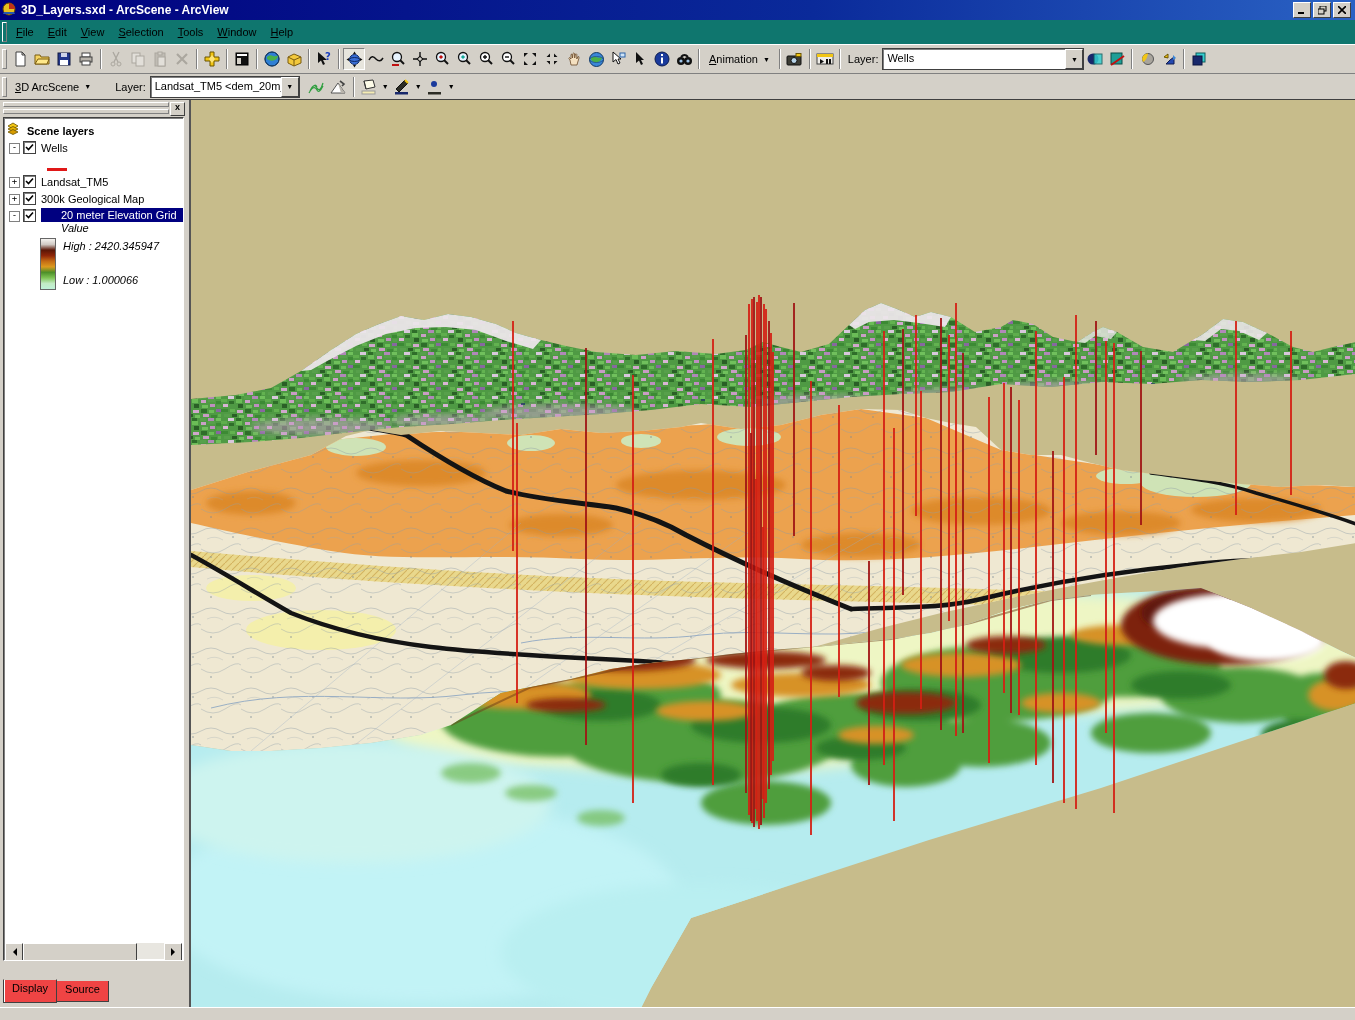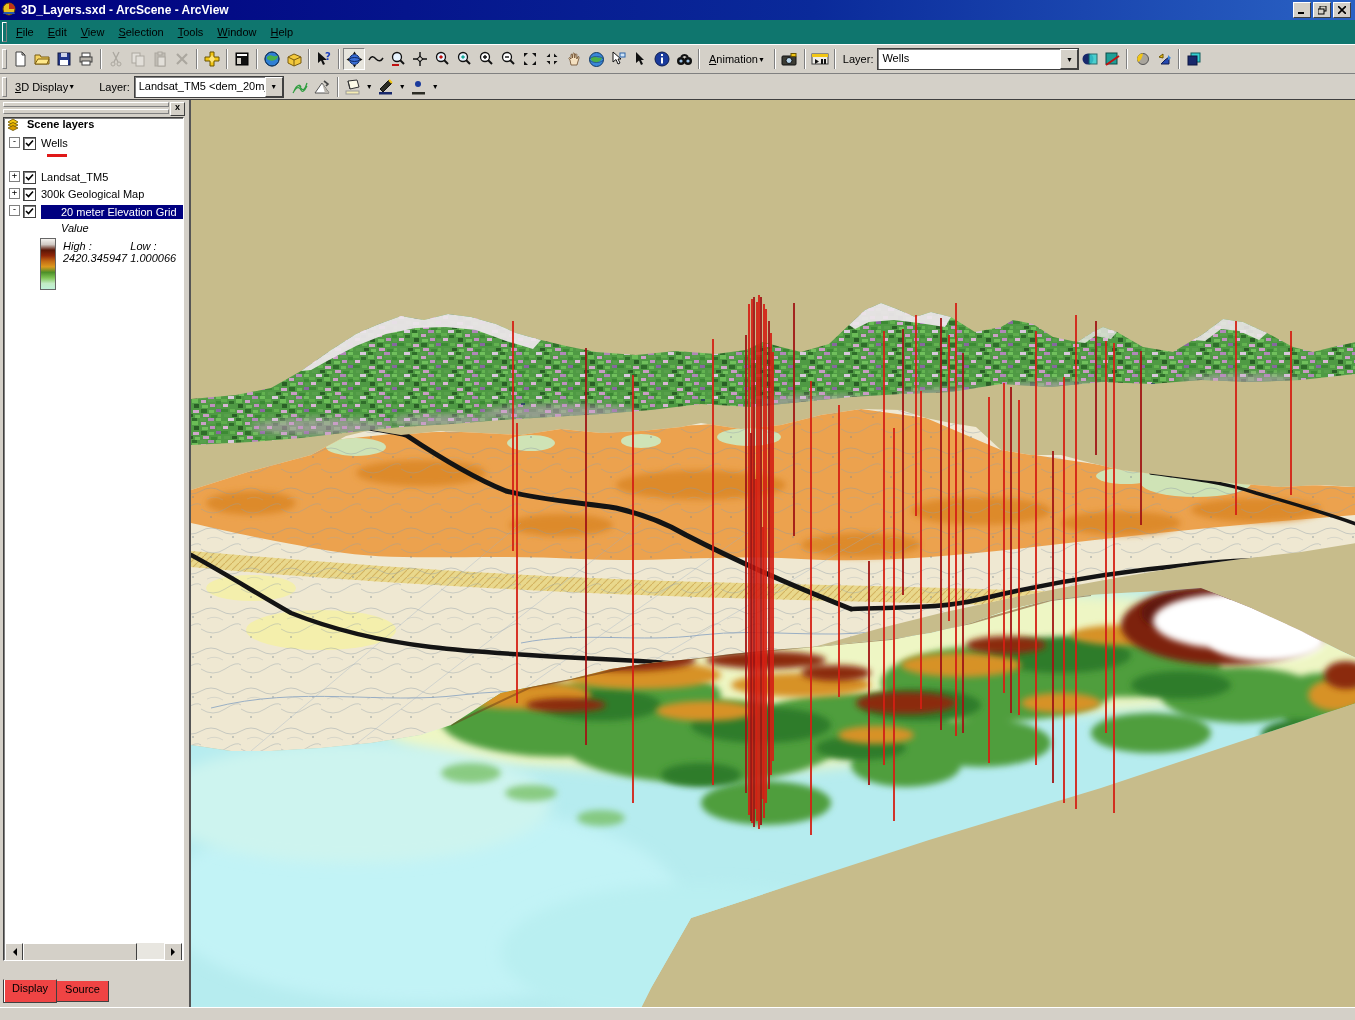--- a/index.html
+++ b/index.html
@@ -23,53 +23,53 @@
   .vgrip{width:3px;height:18px;border:1px solid;border-color:#fff #808080 #808080 #fff;margin:0 2px 0 2px;}
 
   
   .toolbar{background:#d4d0c8;display:flex;align-items:center;border-bottom:1px solid #808080;}
   #tb1{height:28px;}
   #tb2{height:25px;border-bottom:1px solid #404040;}
   .tbbtn{width:22px;height:22px;display:flex;align-items:center;justify-content:center;flex:none;}
   .tbbtn.pressed{border:1px solid;border-color:#808080 #fff #fff #808080;background:#e7e5dd;width:20px;height:20px;}
   .tbbtn.disabled{opacity:.55;}
   .sep{width:0;height:20px;border-left:1px solid #808080;border-right:1px solid #fff;margin:0 3px;flex:none;}
-  .tbtext{padding:2px 6px;display:flex;align-items:center;white-space:nowrap;}
+  .tbtext{padding:2px 6px;display:flex;align-items:center;gap:5px;white-space:nowrap;}
   .dd-arrow{font-size:7px;line-height:7px;}
   .combo{display:flex;height:20px;background:#fff;border:1px solid #404040;box-shadow:inset 1px 1px 0 #808080;
          align-items:stretch;flex:none;}
   .combo .txt{padding:3px 4px 0 4px;white-space:nowrap;overflow:hidden;font-size:11px;}
   .combo .dd{width:16px;background:#d4d0c8;border:1px solid;border-color:#fff #404040 #404040 #fff;
              display:flex;align-items:center;justify-content:center;font-size:7px;flex:none;}
   .lbl-plain{padding:0 4px;white-space:nowrap;}
   .ddbtn{width:11px;height:22px;display:flex;align-items:center;justify-content:center;font-size:7px;}
 
   
   #content{position:relative;height:907px;background:#d4d0c8;}
   #toc{position:absolute;left:0;top:0;width:189px;height:100%;background:#d4d0c8;}
   .toc-grip{position:absolute;left:3px;right:4px;top:2px;height:12px;}
   .toc-grip .ridge{height:3px;border:1px solid;border-color:#fff #808080 #808080 #fff;margin-bottom:2px;margin-right:16px;}
   .toc-close{position:absolute;right:0;top:0;width:13px;height:12px;background:#d4d0c8;
              border:1px solid;border-color:#fff #404040 #404040 #fff;font-size:9px;line-height:9px;
              text-align:center;font-weight:bold;}
   .toc-body{position:absolute;left:3px;right:5px;top:17px;bottom:46px;background:#fff;
             border:1px solid;border-color:#404040 #fff #fff #404040;box-shadow:inset 1px 1px 0 #808080;overflow:hidden;}
-  .trow{display:flex;align-items:flex-start;height:17px;padding-left:3px;white-space:nowrap;}
+  .trow{display:flex;align-items:flex-end;height:17px;padding-left:3px;white-space:nowrap;}
   .toc-head{font-weight:bold;height:19px;}
   .expander{width:9px;height:9px;border:1px solid #808080;background:#fff;font-size:9px;line-height:7px;
             text-align:center;margin:0 3px 0 2px;flex:none;font-family:"DejaVu Sans Mono",monospace;}
   .cbx{width:11px;height:11px;border:1px solid #404040;background:#fff;margin-right:5px;flex:none;
        box-shadow:inset 1px 1px 0 #808080;display:flex;align-items:center;justify-content:center;}
   .sel{background:#000080;color:#fff;padding:1px 20px;}
   .sym-red-line{width:20px;height:3px;background:#e01818;margin-left:40px;}
   .legend{margin-left:36px;font-style:italic;}
   .lg-value{height:16px;padding-left:21px;}
   .lg-ramp-row{display:flex;}
   .ramp{width:14px;height:50px;border:1px solid #666;flex:none;}
-  .lg-labels{display:flex;justify-content:space-between;padding:2px 0 2px 7px;height:46px;}
+  .lg-labels{display:flex;flex-direction:column;justify-content:space-between;padding:2px 0 2px 7px;height:46px;}
   .toc-scroll{position:absolute;left:1px;right:1px;bottom:1px;height:16px;background:#d4d0c8;display:flex;}
   .sbtn{width:16px;height:16px;background:#d4d0c8;border:1px solid;border-color:#fff #404040 #404040 #fff;
         display:flex;align-items:center;justify-content:center;flex:none;}
   .sthumb{width:112px;height:16px;background:#d4d0c8;border:1px solid;border-color:#fff #404040 #404040 #fff;flex:none;}
   .strack{flex:1;background:#e8e6e0;}
   .tri{width:0;height:0;border:4px solid transparent;}
   .tri-l{border-right-color:#000;margin-left:-3px;}
   .tri-r{border-left-color:#000;margin-right:-3px;}
   .toc-tabs{position:absolute;left:3px;bottom:4px;display:flex;}
   .tab{height:18px;padding:2px 8px 0 8px;background:#ef4444;border:1px solid #404040;border-top:none;
@@ -384,21 +384,21 @@
         <svg width="17" height="16" viewBox="0 0 17 16">
           <rect x="5" y="2" width="9" height="9" fill="#35cfd0" stroke="#0f5c5c"></rect>
           <rect x="2" y="5" width="9" height="9" fill="#18286b" stroke="#0c1440"></rect>
         </svg>
       </span>
   </div>
 
   <div class="toolbar" id="tb2">
     <span class="vgrip"></span>
     <span class="tbtext">
-      <span><span class="accel">3</span><span>D Display</span></span>
+      <span><span class="accel">3</span><span>D ArcScene</span></span>
       <span class="dd-arrow">▼</span>
     </span>
     <span style="width:14px"></span>
     <span class="lbl-plain">Layer:</span>
     <span class="combo" style="width:148px">
       <span class="txt" style="flex:1">Landsat_TM5 &lt;dem_20m_g</span>
       <span class="dd">▼</span>
     </span>
     <span style="width:6px"></span>
     <span class="tbbtn">

